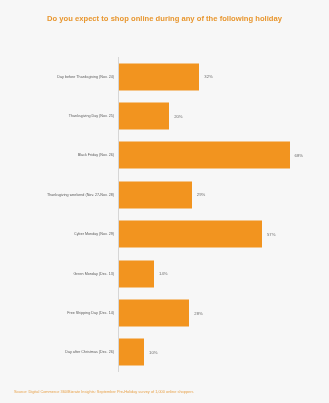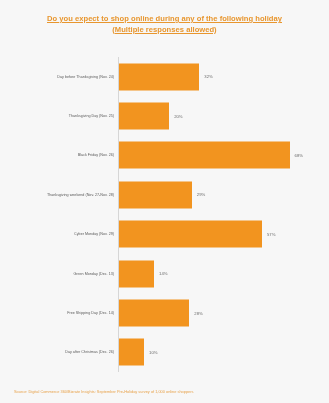--- a/index.html
+++ b/index.html
@@ -27,21 +27,20 @@
     width: 301px;
     text-align: center;
     color: #e8962e;
     font-size: 7.6px;
     font-weight: bold;
     line-height: 10.5px;
     letter-spacing: 0.02px;
   }
   #chart-title .tline {
     display: block;
-    text-decoration: underline;
   }
   #plot-area {
     position: absolute;
     left: 0px;
     top: 57px;
     width: 329px;
     height: 315px;
   }
   #axis-line {
     position: absolute;
@@ -99,21 +98,20 @@
     white-space: nowrap;
   }
 </style>
 </head>
 <body>
 
 <div id="chart-card">
 
   <div id="chart-title">
     <span class="tline">Do you expect to shop online during any of the following holiday</span>
-    <span class="tline">(Multiple responses allowed)</span>
   </div>
 
   <div id="plot-area">
     <div id="axis-line"></div>
 
     <div class="bar-row" style="top:0px;">
       <div class="bar-label">Day before Thanksgiving (Nov. 24)</div>
       <div class="bar-track" style="width:188px;">
         <div class="bar-fill" style="width:80.3px;"></div>
         <span class="bar-value" style="left:80.3px;">32%</span>

